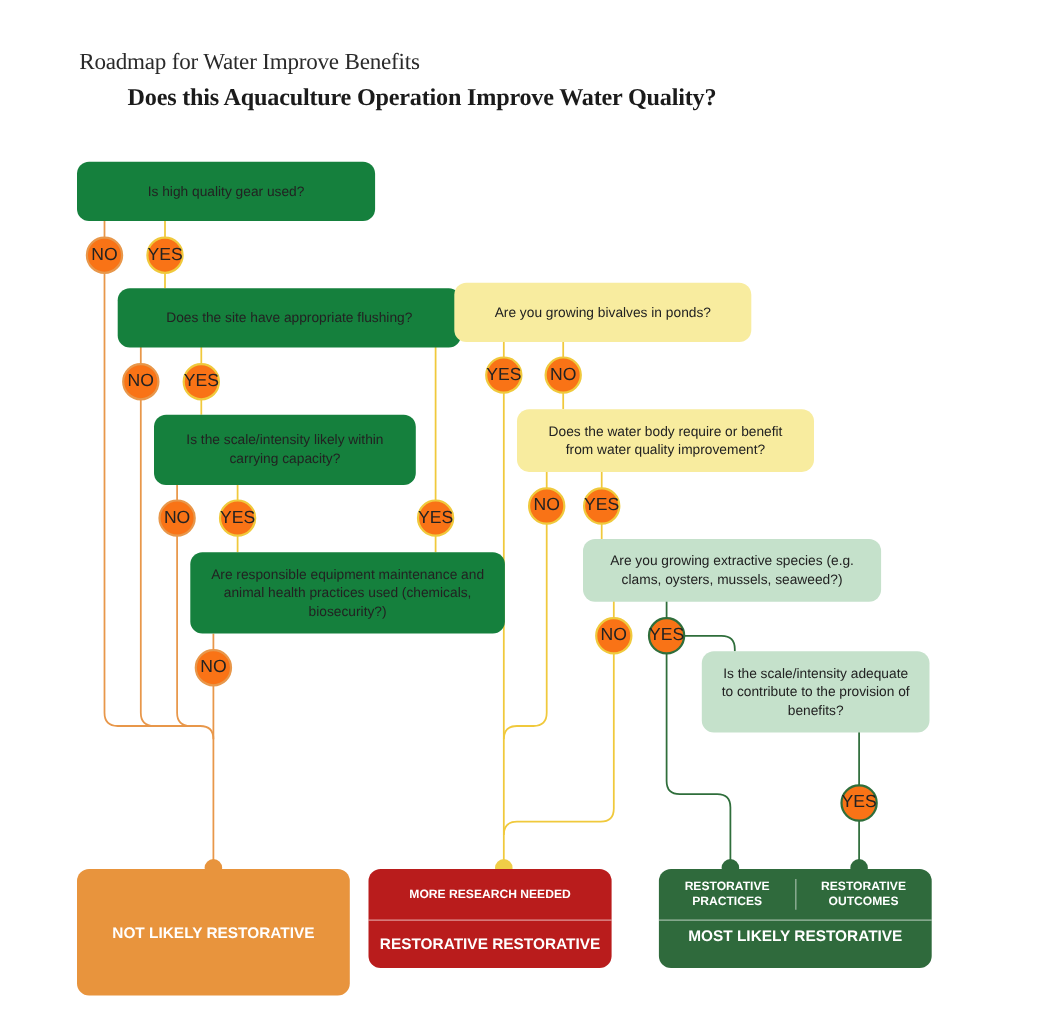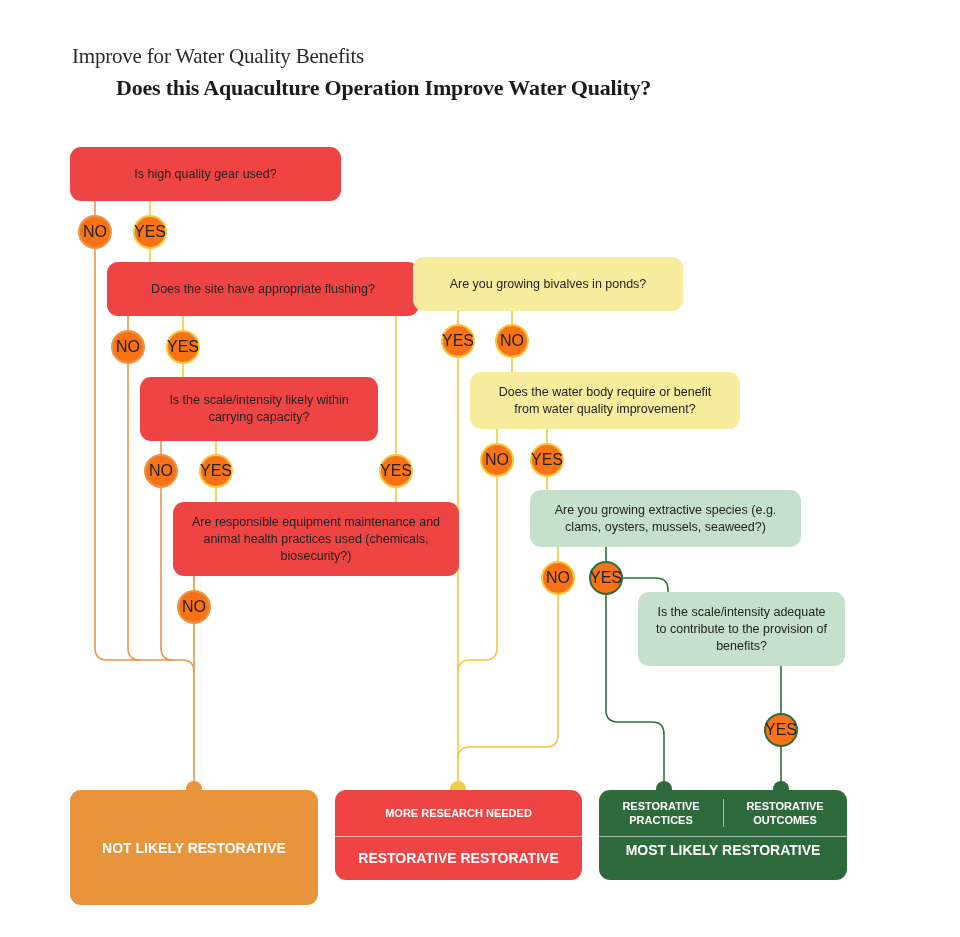--- a/index.html
+++ b/index.html
@@ -1,45 +1,45 @@
 <!DOCTYPE html>
 <html><head>
 <meta charset="utf-8">
 <style>
   html, body { margin:0; padding:0; background:#ffffff; }
   body { width:960px; height:937px; position:relative; overflow:hidden; font-family:"Liberation Sans", sans-serif; color:#1c1c1c; }
   .title-sub { position:absolute; left:72px; top:44px; font-family:"Liberation Serif", serif; font-size:21px; color:#2a2a2a; letter-spacing:-0.2px; }
   .title-main { position:absolute; left:72px; top:75px; font-family:"Liberation Serif", serif; font-size:22px; font-weight:bold; color:#1b1b1b; letter-spacing:-0.2px;margin-left:44px; }
   svg.lines { position:absolute; left:0; top:0; }
   .box { position:absolute; border-radius:11px; display:flex; align-items:center; justify-content:center; text-align:center; font-size:12.5px; line-height:17px; color:#222; box-sizing:border-box; padding:0 12px; }
-  .peach { background:#ef4444; }
+  .peach { background:#15803d; }
   .yellow { background:#f8ec9f; }
   .green { background:#c5e1cb; }
   .node { position:absolute; width:34px; height:34px; border-radius:50%; background:#f97316; box-sizing:border-box; display:flex; align-items:center; justify-content:center; font-size:16px; color:#222; }
   .n-orange { border:2px solid #e8974a; }
   .n-yellow { border:2px solid #f0c93c; }
   .n-green { border:2px solid #2f6e3b; }
   .outcome { position:absolute; border-radius:11px; color:#fff; font-weight:bold; text-align:center; box-sizing:border-box; }
   .o-orange { background:#e8943d; left:70px; top:790px; width:248px; height:115px; display:flex; align-items:center; justify-content:center; font-size:14px; }
-  .o-yellow { background:#ef4444; left:335px; top:790px; width:247px; height:90px; }
+  .o-yellow { background:#b91c1c; left:335px; top:790px; width:221px; height:90px; }
   .o-green { background:#2f6a3c; left:599px; top:790px; width:248px; height:90px; }
   .o-yellow .top { position:absolute; left:0; right:0; top:0; height:46px; display:flex; align-items:center; justify-content:center; font-size:11px; border-bottom:1px solid rgba(255,255,255,0.55); }
   .o-yellow .bot { position:absolute; left:0; right:0; top:46px; height:44px; display:flex; align-items:center; justify-content:center; font-size:14px; }
   .o-green .top { position:absolute; left:0; right:0; top:0; height:46px; border-bottom:1px solid rgba(255,255,255,0.55); }
   .o-green .half { position:absolute; top:0; height:46px; width:50%; display:flex; align-items:center; justify-content:center; font-size:11px; line-height:14px; }
   .o-green .half.l { left:0; }
   .o-green .half.r { right:0; }
   .o-green .vdiv { position:absolute; left:50%; top:9px; height:28px; border-left:1px solid rgba(255,255,255,0.6); }
   .o-green .bot { position:absolute; left:0; right:0; top:46px; height:28px; display:flex; align-items:center; justify-content:center; font-size:14px; }
   .knob { position:absolute; width:16px; height:16px; border-radius:50%; }
 </style>
 </head>
 <body>
 
-<div class="title-sub">Improve for Water Quality Benefits</div>
+<div class="title-sub">Roadmap for Water Improve Benefits</div>
 <div class="title-main">Does this Aquaculture Operation Improve Water Quality?</div>
 
 <svg class="lines" width="960" height="937">
   <g fill="none" stroke-width="1.6">
 
     <path d="M95 200 V648 Q95 660 107 660 H182 Q194 660 194 672" stroke="#e8974a"></path>
     <path d="M128 315 V648 Q128 660 140 660" stroke="#e8974a"></path>
     <path d="M161 440 V648 Q161 660 173 660" stroke="#e8974a"></path>
     <path d="M194 576 V790" stroke="#e8974a"></path>
 

